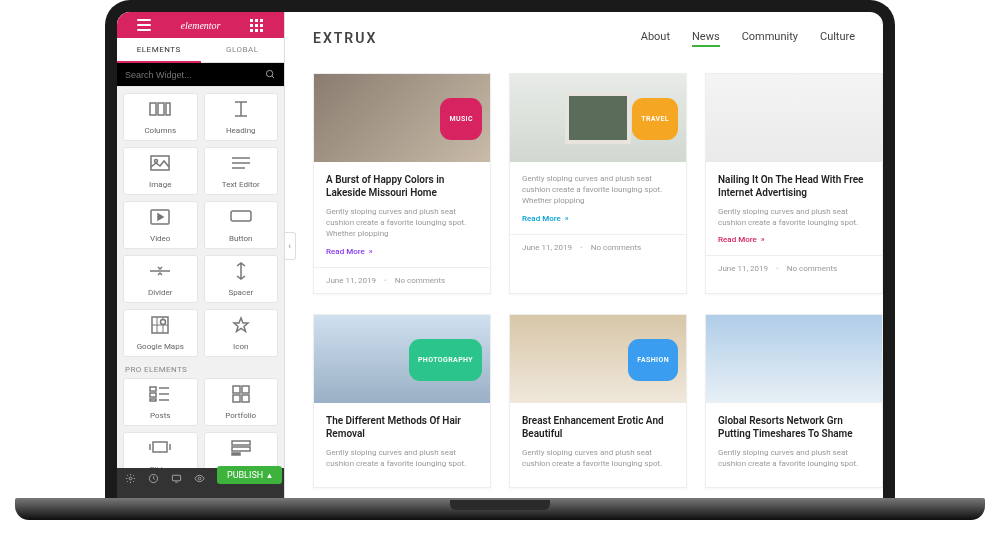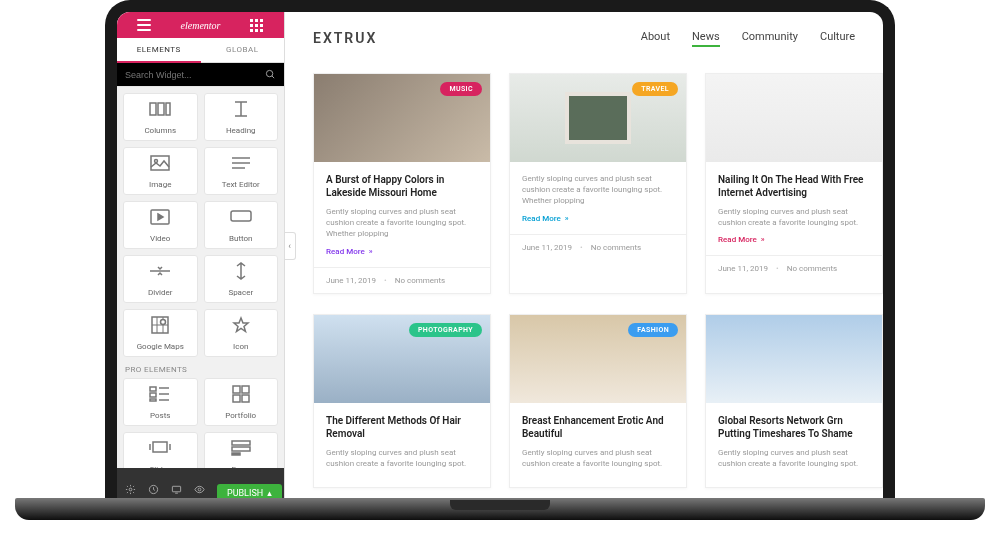--- a/index.html
+++ b/index.html
@@ -18,34 +18,34 @@
 .sb-tabs { display: flex; background:#fff;}
 .sb-tab { flex:1; text-align:center; padding:7px 0; font-size:8px; letter-spacing:.5px; color:#888; border-bottom:1px solid #ddd; cursor:pointer;}
 .sb-tab.active { color:#333; border-bottom:2px solid #d7235f; background:#fff;}
 .sb-search { display:flex; align-items:center; padding:6px 8px; border-bottom:1px solid #e6e6e6; background:#000000;}
 .sb-search input{flex:1;border:none;background:transparent;font-size:9px;color:#888;outline:none;}
 .sb-body{flex:1;overflow:auto;padding:6px;}
 .sb-grid{display:grid;grid-template-columns:1fr 1fr;gap:6px;}
 .widget{background:#fff;border:1px solid #e5e5e5;border-radius:3px;height:48px;display:flex;flex-direction:column;align-items:center;justify-content:center;gap:8px;font-size:8px;color:#666;cursor:pointer;}
 .widget .w-icon{height:18px;display:flex;align-items:center;justify-content:center;color:#555;}
 .sb-section{font-size:8px;color:#888;letter-spacing:.4px;padding:8px 2px 4px;}
-.sb-foot{height:26px;background:#333;display:flex;align-items:flex-start;gap:12px;padding:16px 8px;color:#aaa;font-size:9px;}
+.sb-foot{height:26px;background:#333;display:flex;align-items:flex-end;gap:12px;padding:16px 8px;color:#aaa;font-size:9px;}
 .foot-icon{width:11px;height:11px;display:flex;align-items:center;justify-content:center;}
 .publish{margin-left:auto;background:#3db33d;color:#fff;padding:4px 10px;border-radius:3px;font-size:9px;display:flex;align-items:center;gap:4px;cursor:pointer;}
 .content{flex:1;overflow:auto;padding:18px 28px;position:relative;}
 .collapse-handle{position:absolute;left:-1px;top:45%;width:12px;height:28px;background:#fff;border:1px solid #ddd;border-left:none;border-radius:0 3px 3px 0;display:flex;align-items:center;justify-content:center;font-size:9px;color:#888;cursor:pointer;}
 .page-head{display:flex;align-items:flex-start;justify-content:space-between;margin-bottom:26px;}
 .brand{font-size:14px;font-weight:600;letter-spacing:2px;}
 .nav{display:flex;gap:22px;font-size:11px;color:#444;}
 .nav a{text-decoration:none;color:#444;padding-bottom:2px;cursor:pointer;}
 .nav a.active{border-bottom:2px solid #3db33d;}
 .cards{display:flex;gap:18px;margin-bottom:20px;}
 .card{width:178px;flex-shrink:0;background:#fff;border:1px solid #eee;box-shadow:0 1px 3px rgba(0,0,0,.04);}
 .thumb{height:88px;background:#d5d5d5;position:relative;}
-.tag{position:absolute;top:8px;right:8px;padding:3px 9px;border-radius:11px;font-size:7px;font-weight:600;color:#fff;letter-spacing:.4px;}
+.tag{position:absolute;top:24px;right:8px;padding:17px 9px;border-radius:11px;font-size:7px;font-weight:600;color:#fff;letter-spacing:.4px;}
 .card-body{padding:11px 12px;}
 .card-title{font-size:10px;font-weight:600;color:#222;line-height:1.3;margin-bottom:7px;}
 .card-excerpt{font-size:8px;color:#999;line-height:1.4;margin-bottom:7px;}
 .readmore{font-size:8px;font-weight:500;}
 .card-foot{border-top:1px solid #eee;padding:8px 12px;font-size:8px;color:#999;display:flex;gap:8px;}
 .card-foot .dot{color:#ccc;}
 svg{display:block;}
 
 .th-music{background:linear-gradient(135deg,#8a7d70,#c9bba8);}
 .th-travel{background:linear-gradient(#e8ebe8,#d0d8d0);position:relative;}

